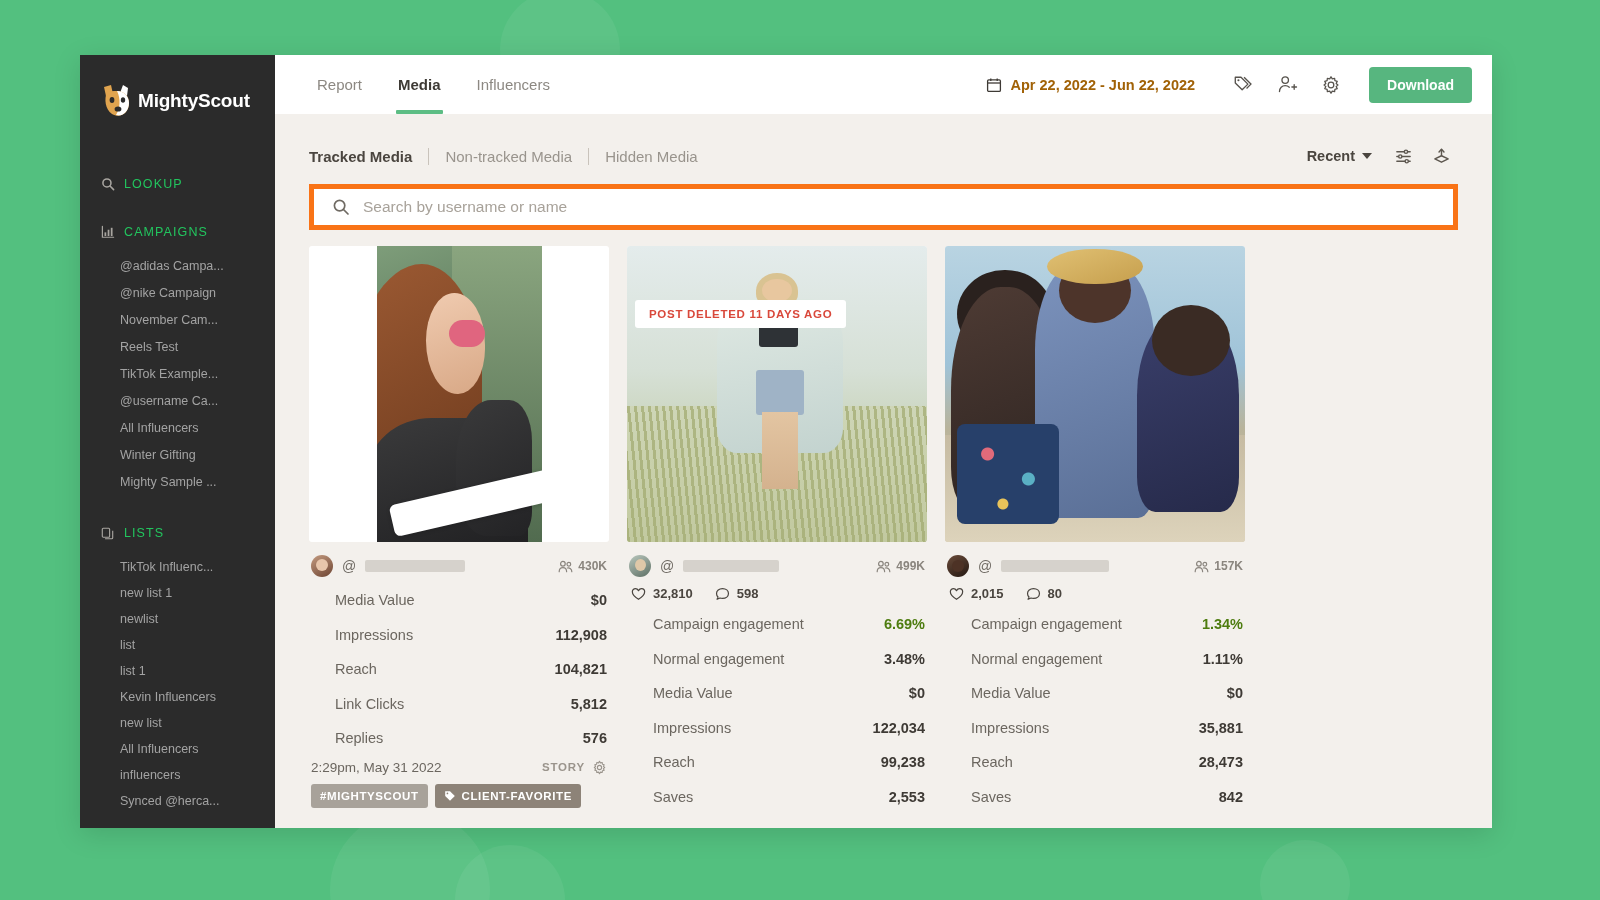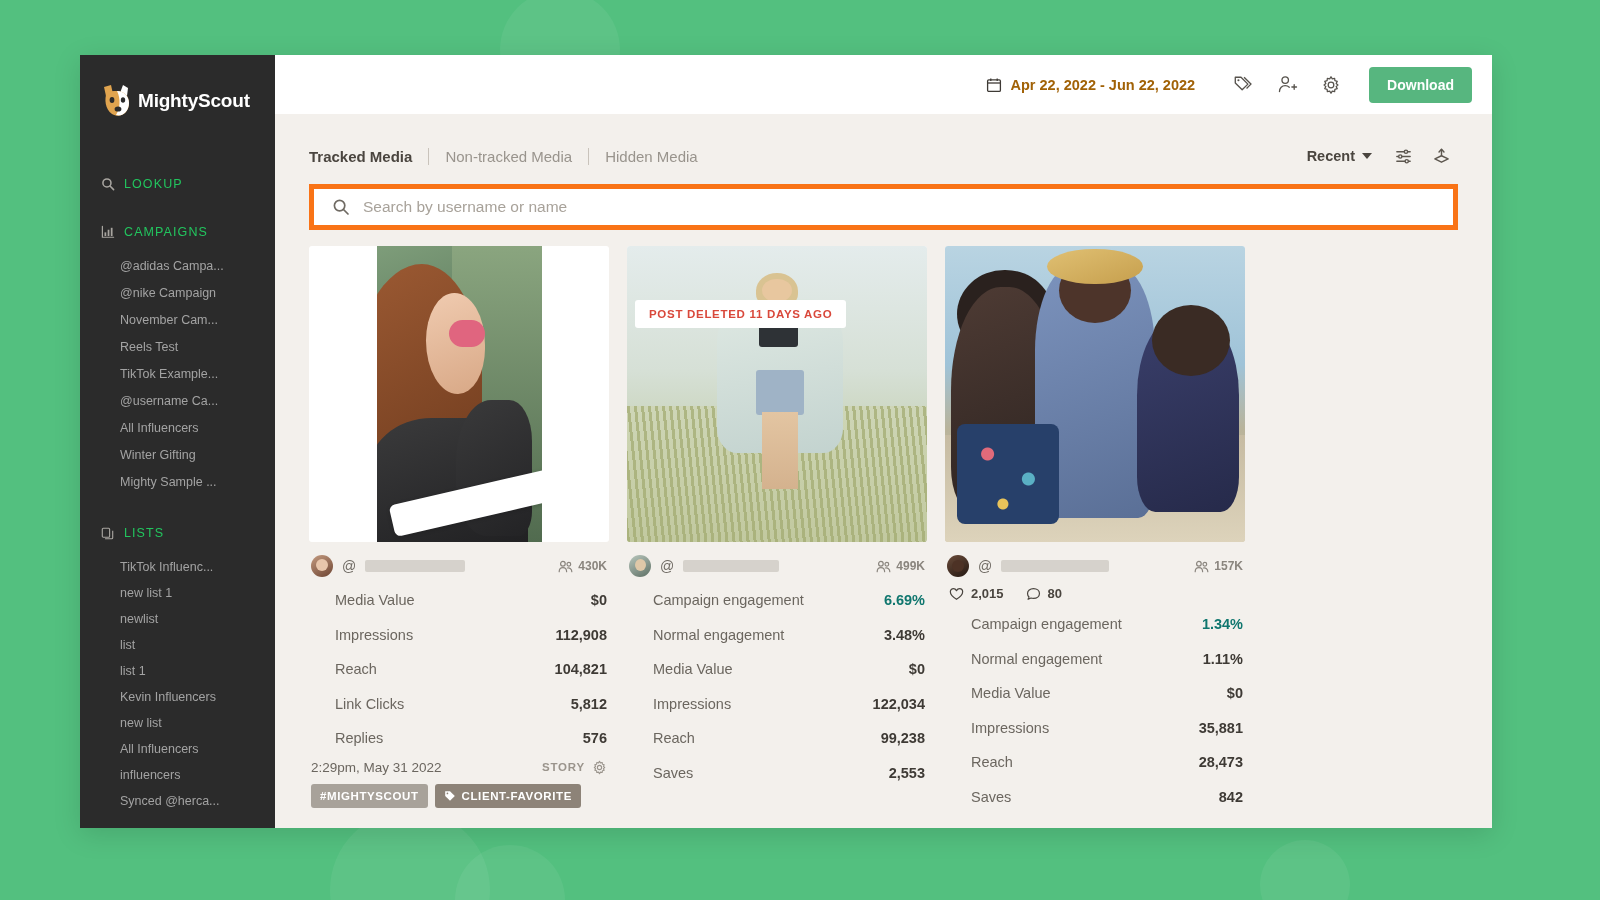--- a/index.html
+++ b/index.html
@@ -259,21 +259,21 @@
   }
   .eng-item { display: flex; align-items: center; gap: 7px; }
   .stats { padding: 6px 2px 0 2px; }
   .stat-row {
     display: flex; align-items: center; justify-content: space-between;
     height: 34.5px;
     font-size: 14.5px;
   }
   .stat-label { color: #6b665f; margin-left: 24px; }
   .stat-value { color: #3e3a35; font-weight: bold; }
-  .stat-value.green { color: #0f766e; }
+  .stat-value.green { color: #4d7c0f; }
   .card-footer {
     display: flex; align-items: center; justify-content: space-between;
     padding: 4px 2px 0 2px;
     font-size: 13.5px; color: #6b665f;
   }
   .footer-right { display: flex; align-items: center; gap: 7px; color: #9a948c; }
   .media-type { font-size: 11.5px; font-weight: bold; letter-spacing: 0.8px; }
   .tags { display: flex; gap: 7px; padding: 9px 2px 0 2px; }
   .tag {
     display: flex; align-items: center; gap: 6px;
@@ -365,20 +365,25 @@
       <div class="nav-item tight">All Influencers</div>
       <div class="nav-item tight">influencers</div>
       <div class="nav-item tight">Synced @herca...</div>
     </div>
 
   </aside>
 
   <section class="main">
 
     <header class="topbar">
+      <nav class="tabs">
+        <div class="tab">Report</div>
+        <div class="tab active">Media</div>
+        <div class="tab">Influencers</div>
+      </nav>
 
       <div class="topbar-right">
         <div class="daterange">
           <span>
             <svg width="16" height="16" viewBox="0 0 16 16" fill="none" stroke="#3e3a35" stroke-width="1.3">
               <rect x="1.6" y="2.8" width="12.8" height="11.6" rx="1.2"></rect>
               <line x1="1.6" y1="6" x2="14.4" y2="6"></line>
               <line x1="4.8" y1="1.4" x2="4.8" y2="4"></line>
                 <line x1="11.2" y1="1.4" x2="11.2" y2="4"></line>
             </svg>
@@ -584,20 +589,38 @@
                   <circle cx="5.2" cy="4" r="2.5"></circle>
                     <path d="M1.2 12.6 C1.2 9.6 3 8.2 5.2 8.2 C7.4 8.2 9.2 9.6 9.2 12.6" stroke-linecap="round"></path>
                   <circle cx="11.6" cy="4.6" r="2"></circle>
                     <path d="M10 8.6 C12.6 8.2 14.8 9.6 14.8 12.6" stroke-linecap="round"></path>
                 </svg>
               </span>
               <span>499K</span>
             </span>
           </div>
 
+          <div class="engagement-row">
+            <span class="eng-item">
+              <span>
+                <svg width="15" height="14" viewBox="0 0 16 15" fill="none" stroke="#4a453f" stroke-width="1.3">
+                  <path d="M8 13.2 C8 13.2 1.4 9.2 1.4 5.2 C1.4 3.1 3 1.8 4.7 1.8 C6.1 1.8 7.4 2.8 8 3.9 C8.6 2.8 9.9 1.8 11.3 1.8 C13 1.8 14.6 3.1 14.6 5.2 C14.6 9.2 8 13.2 8 13.2 Z" stroke-linejoin="round"></path>
+                </svg>
+              </span>
+              <span>32,810</span>
+            </span>
+            <span class="eng-item">
+              <span>
+                <svg width="15" height="14" viewBox="0 0 16 15" fill="none" stroke="#4a453f" stroke-width="1.3">
+                  <path d="M8 1.8 C11.7 1.8 14.4 4.1 14.4 7 C14.4 9.9 11.7 12.2 8 12.2 C7 12.2 6.1 12.1 5.3 11.8 L2.2 13.2 L3.2 10.6 C2 9.7 1.6 8.4 1.6 7 C1.6 4.1 4.3 1.8 8 1.8 Z" stroke-linejoin="round"></path>
+                </svg>
+              </span>
+              <span>598</span>
+            </span>
+          </div>
 
           <div class="stats">
             <div class="stat-row">
               <span class="stat-label">Campaign engagement</span>
               <span class="stat-value green">6.69%</span>
             </div>
             <div class="stat-row">
               <span class="stat-label">Normal engagement</span>
               <span class="stat-value">3.48%</span>
             </div>

